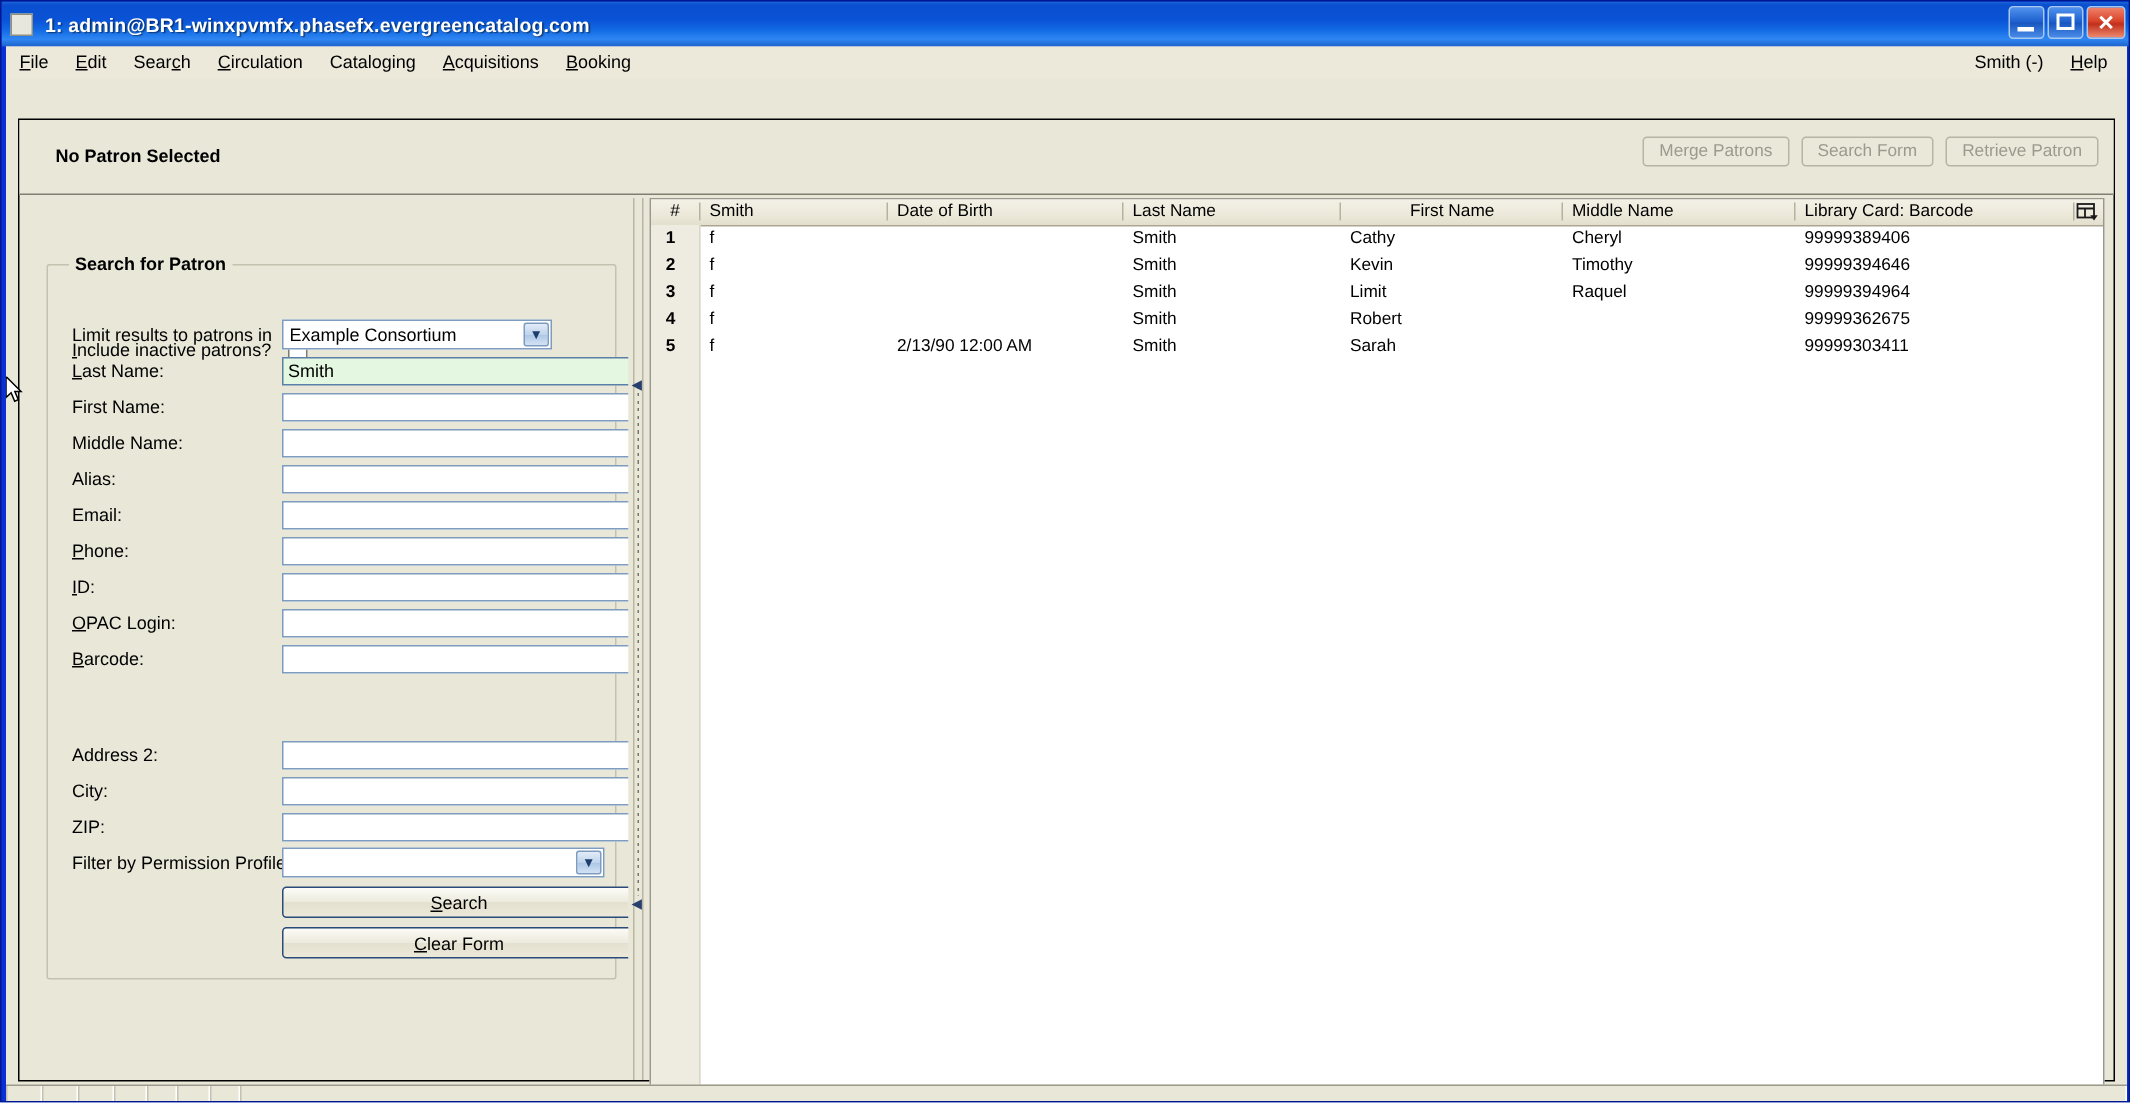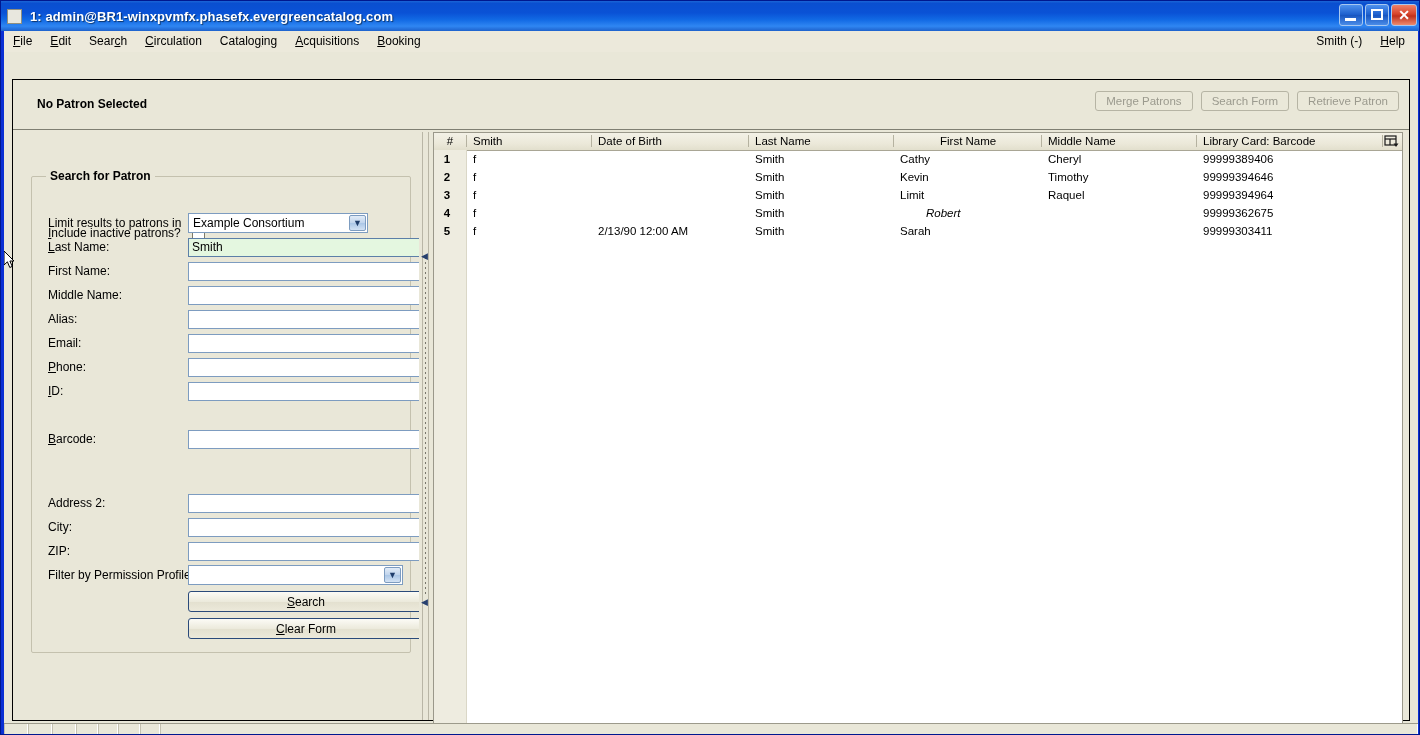--- a/index.html
+++ b/index.html
@@ -560,20 +560,24 @@
           <div class="form-row" style="top:154px;">
             <div class="form-label">Email:</div>
             <div class="form-field"><input class="txt" type="text" value="" style=""></div>
           </div>
           <div class="form-row" style="top:178px;">
             <div class="form-label"><span class="acc">P</span>hone:</div>
             <div class="form-field"><input class="txt" type="text" value="" style=""></div>
           </div>
           <div class="form-row" style="top:202px;">
             <div class="form-label"><span class="acc">I</span>D:</div>
+            <div class="form-field"><input class="txt" type="text" value="" style=""></div>
+          </div>
+          <div class="form-row" style="top:226px;">
+            <div class="form-label"><span class="acc">O</span>PAC Login:</div>
             <div class="form-field"><input class="txt" type="text" value="" style=""></div>
           </div>
           <div class="form-row" style="top:250px;">
             <div class="form-label"><span class="acc">B</span>arcode:</div>
             <div class="form-field"><input class="txt" type="text" value="" style=""></div>
           </div>
 
           <div class="form-row" style="top:314px;">
             <div class="form-label">Address 2:</div>
             <div class="form-field"><input class="txt" type="text" value="" style=""></div>
@@ -666,21 +670,21 @@
                 <div class="cell" style="left: 321px;">Smith</div>
                 <div class="cell" style="left: 466px;">Limit</div>
                 <div class="cell" style="left: 614px;">Raquel</div>
                 <div class="cell" style="left: 769px;">99999394964</div>
               </div>
               <div class="row" style="top: 71px;">
                 <div class="cell num">4</div>
                 <div class="cell" style="left: 39px;">f</div>
                 <div class="cell" style="left: 164px;"></div>
                 <div class="cell" style="left: 321px;">Smith</div>
-                <div class="cell" style="left: 492px; font-style: italic;">Robert</div>
+                <div class="cell" style="left: 466px;">Robert</div>
                 <div class="cell" style="left: 614px;"></div>
                 <div class="cell" style="left: 769px;">99999362675</div>
               </div>
               <div class="row" style="top: 89px;">
                 <div class="cell num">5</div>
                 <div class="cell" style="left: 39px;">f</div>
                 <div class="cell" style="left: 164px;">2/13/90 12:00 AM</div>
                 <div class="cell" style="left: 321px;">Smith</div>
                 <div class="cell" style="left: 466px;">Sarah</div>
                 <div class="cell" style="left: 614px;"></div>

